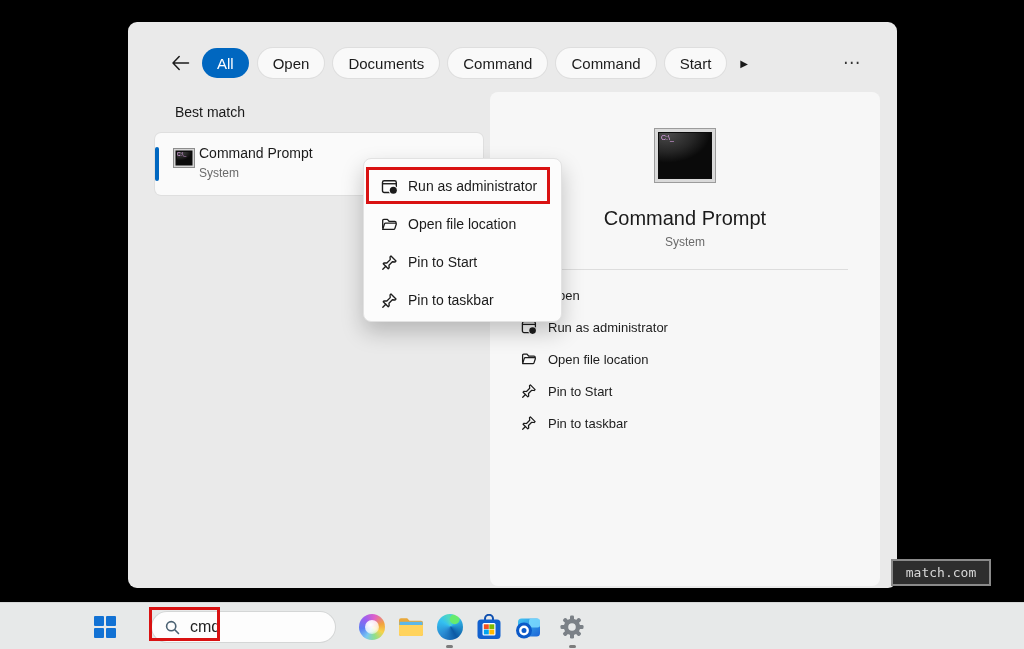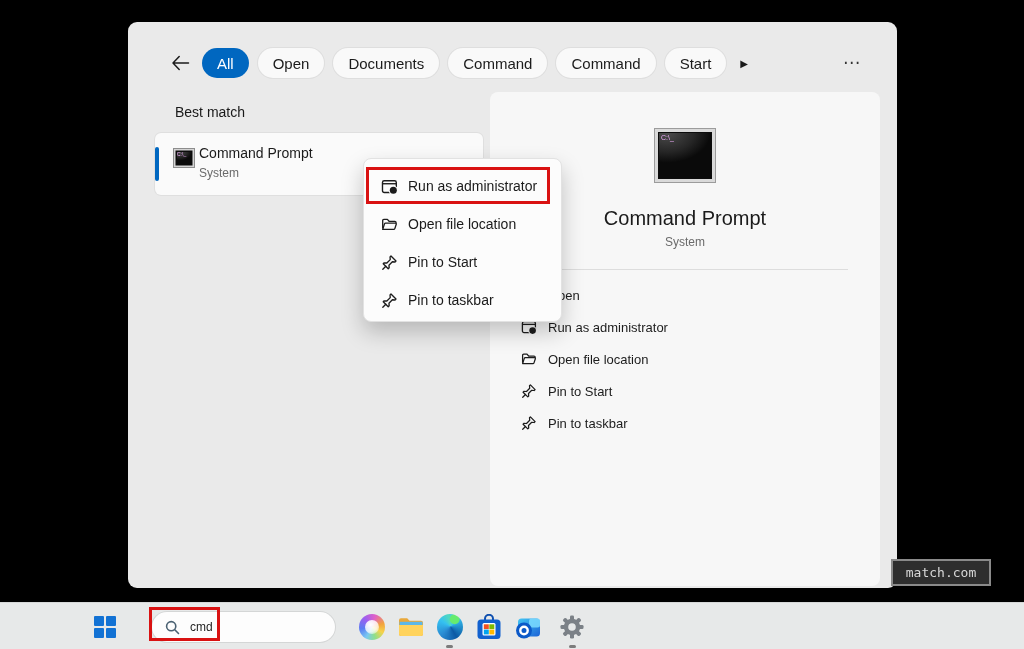--- a/index.html
+++ b/index.html
@@ -105,21 +105,21 @@
     background:#e7e9e9; border-top:1px solid #d6d8d8; z-index:20;
   }
   .start-btn { position:absolute; left:92px; top:11px; width:26px; height:26px; display:flex; align-items:center; justify-content:center; cursor:pointer; }
   .search-box {
     position:absolute; left:152px; top:9px; width:183px; height:30px;
     background:#fdfdfd; border-radius:15px; box-shadow:0 0 0 1px rgba(0,0,0,0.08);
     display:flex; align-items:center; padding-left:13px;
   }
   .search-box input {
     border:none; outline:none; background:transparent; margin-left:10px;
-    font-size:12px; color:#1f1f1f; width:130px;
+    font-size:16px; color:#1f1f1f; width:130px;
     font-family:"Liberation Sans","DejaVu Sans",sans-serif;
   }
   .tb-icon { position:absolute; top:11px; width:26px; height:26px; cursor:pointer; }
   .tb-copilot {
     border-radius:50%;
     background:conic-gradient(from 210deg,#79c8f2,#5a7df2 14%,#9a5ff0 30%,#e060c8 46%,#f2a33c 62%,#f6d24b 74%,#8ee08a 87%,#79c8f2 100%);
   }
   .tb-copilot::after {
     content:""; position:absolute; inset:6px; border-radius:50%;
     background:radial-gradient(circle at 40% 35%, #ffffff 0%, #ffffffcc 55%, #ffffff22 100%);

